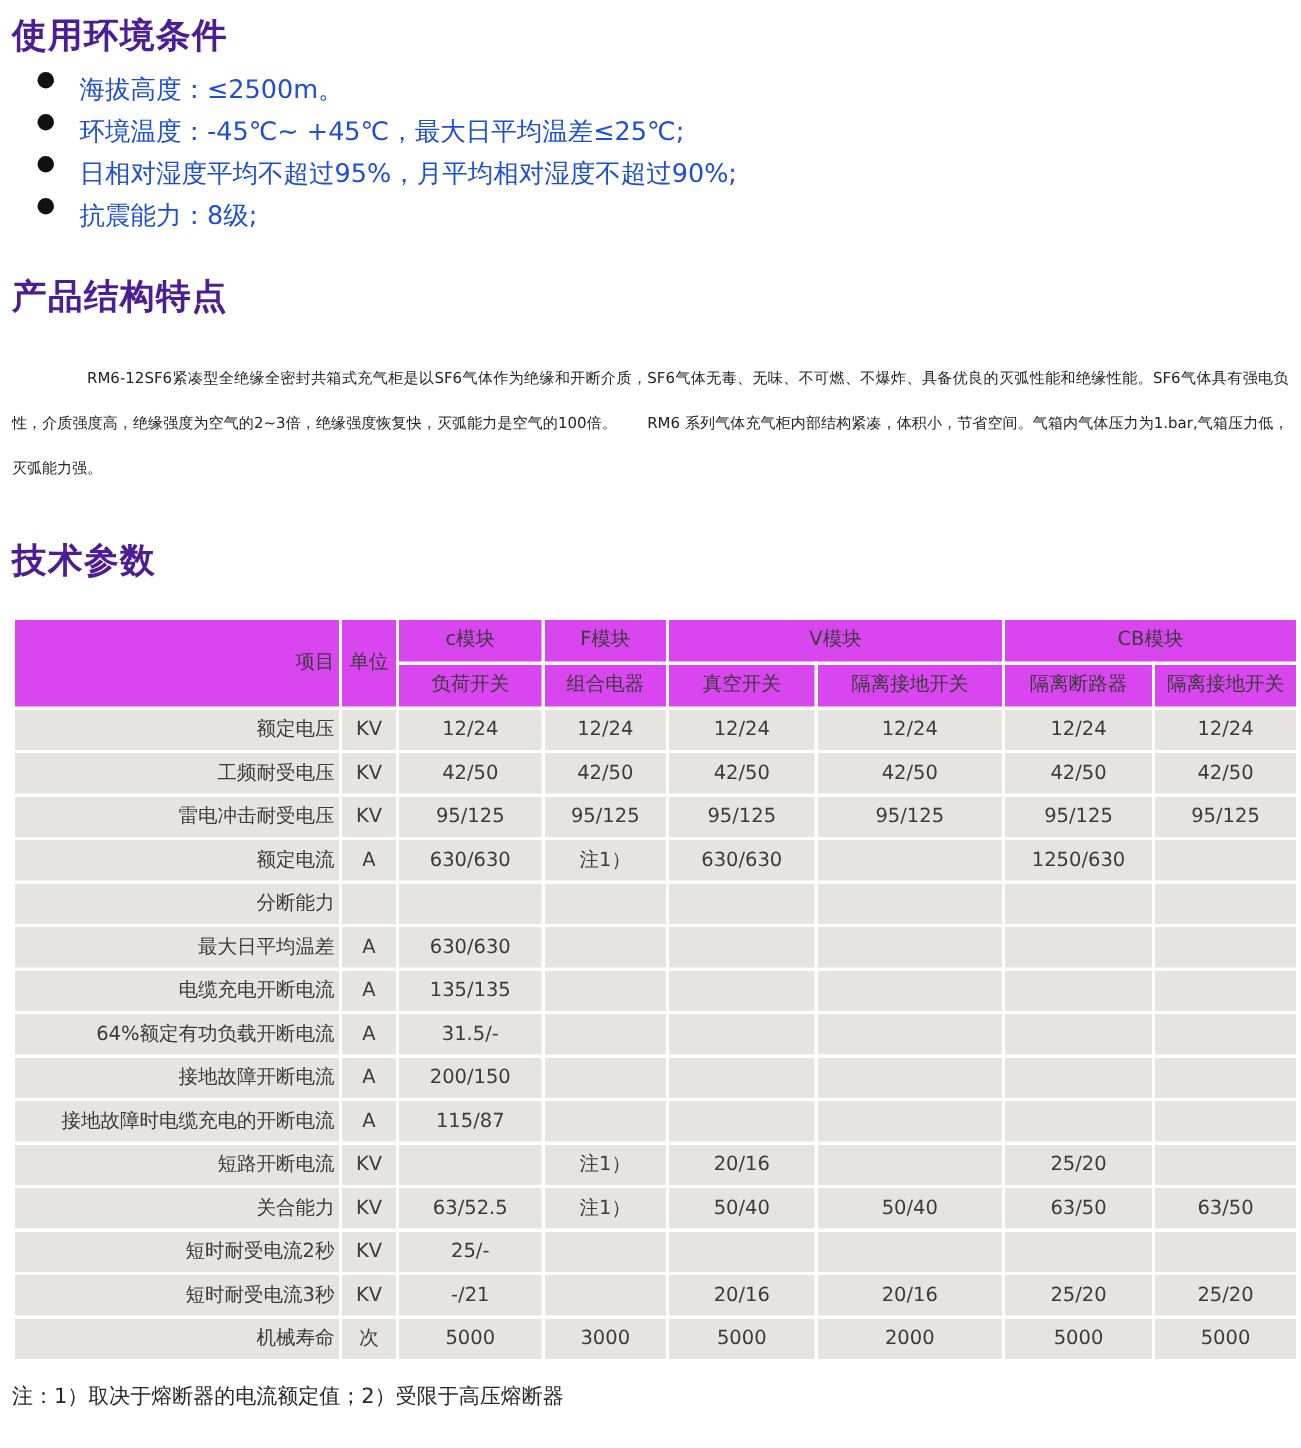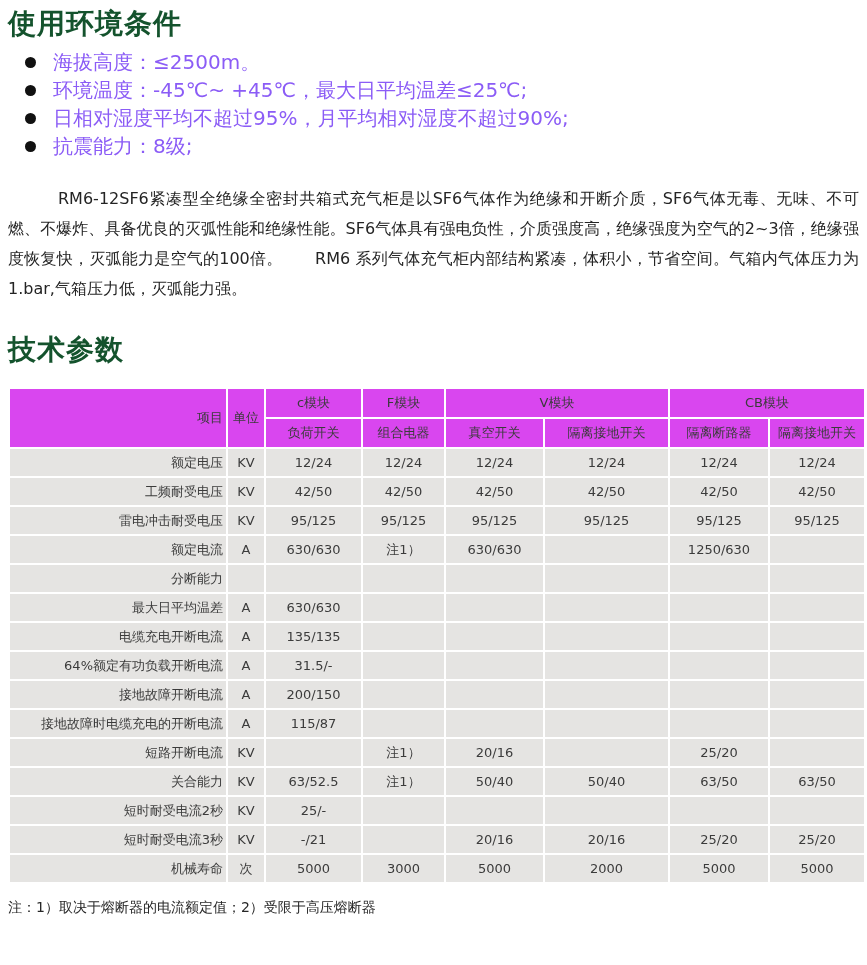--- a/index.html
+++ b/index.html
@@ -6,38 +6,38 @@
   html, body { margin: 0; padding: 0; }
   body {
     width: 867px; height: 965px; overflow: hidden;
     background: #ffffff;
     font-family: "DejaVu Sans", "Liberation Sans", sans-serif;
     color: #222;
   }
   .page { padding: 8px 8px 0 8px; }
 
   .sec-title {
-    margin: 0; font-size: 28px; font-weight: bold; color: #14532d;
+    margin: 0; font-size: 23px; font-weight: bold; color: #4c1d95;
     line-height: 32px; letter-spacing: 1px;
   }
   .sec-title.mt1 { margin-top: 22px; }
   .sec-title.mt2 { margin-top: 30px; }
 
   ul.bullets { list-style: none; margin: 8px 0 0 0; padding: 0; }
   ul.bullets li {
-    display: flex; align-items: center; height: 28px;
-    font-size: 20px; color: #8b5cf6;
+    display: flex; height: 28px;
+    font-size: 17px; color: #1d4ed8;
   }
   ul.bullets .dot {
     width: 11px; height: 11px; border-radius: 50%; background: #111;
     margin: 0 17px 0 17px; flex: 0 0 auto;
   }
 
   .para {
-    margin: 24px 0 0 0; font-size: 16px; line-height: 30px; color: #242424;
+    margin: 24px 0 0 0; font-size: 10px; line-height: 30px; color: #242424;
     text-indent: 50px; text-align: justify;
   }
 
   table.tech {
     margin-top: 21px; width: 856px; table-layout: fixed;
     border-collapse: collapse; font-size: 13px; color: #3b3b3b;
   }
   table.tech th, table.tech td {
     border: 2px solid #ffffff; background: #e5e4e2;
     padding: 4px 3px; line-height: 19px; text-align: center;
@@ -75,20 +75,21 @@
           <span>日相对湿度平均不超过95%，月平均相对湿度不超过90%;</span>
         </li>
         <li>
           <span class="dot"></span>
           <span>抗震能力：8级;</span>
         </li>
       </ul>
   </section>
 
   <section>
+    <h2 class="sec-title mt1">产品结构特点</h2>
     <p class="para">RM6-12SF6紧凑型全绝缘全密封共箱式充气柜是以SF6气体作为绝缘和开断介质，SF6气体无毒、无味、不可燃、不爆炸、具备优良的灭弧性能和绝缘性能。SF6气体具有强电负性，介质强度高，绝缘强度为空气的2~3倍，绝缘强度恢复快，灭弧能力是空气的100倍。　　RM6 系列气体充气柜内部结构紧凑，体积小，节省空间。气箱内气体压力为1.bar,气箱压力低，灭弧能力强。</p>
   </section>
 
   <section>
     <h2 class="sec-title mt2">技术参数</h2>
 
     <table class="tech">
       <colgroup>
         <col class="c-item">
           <col class="c-unit">

